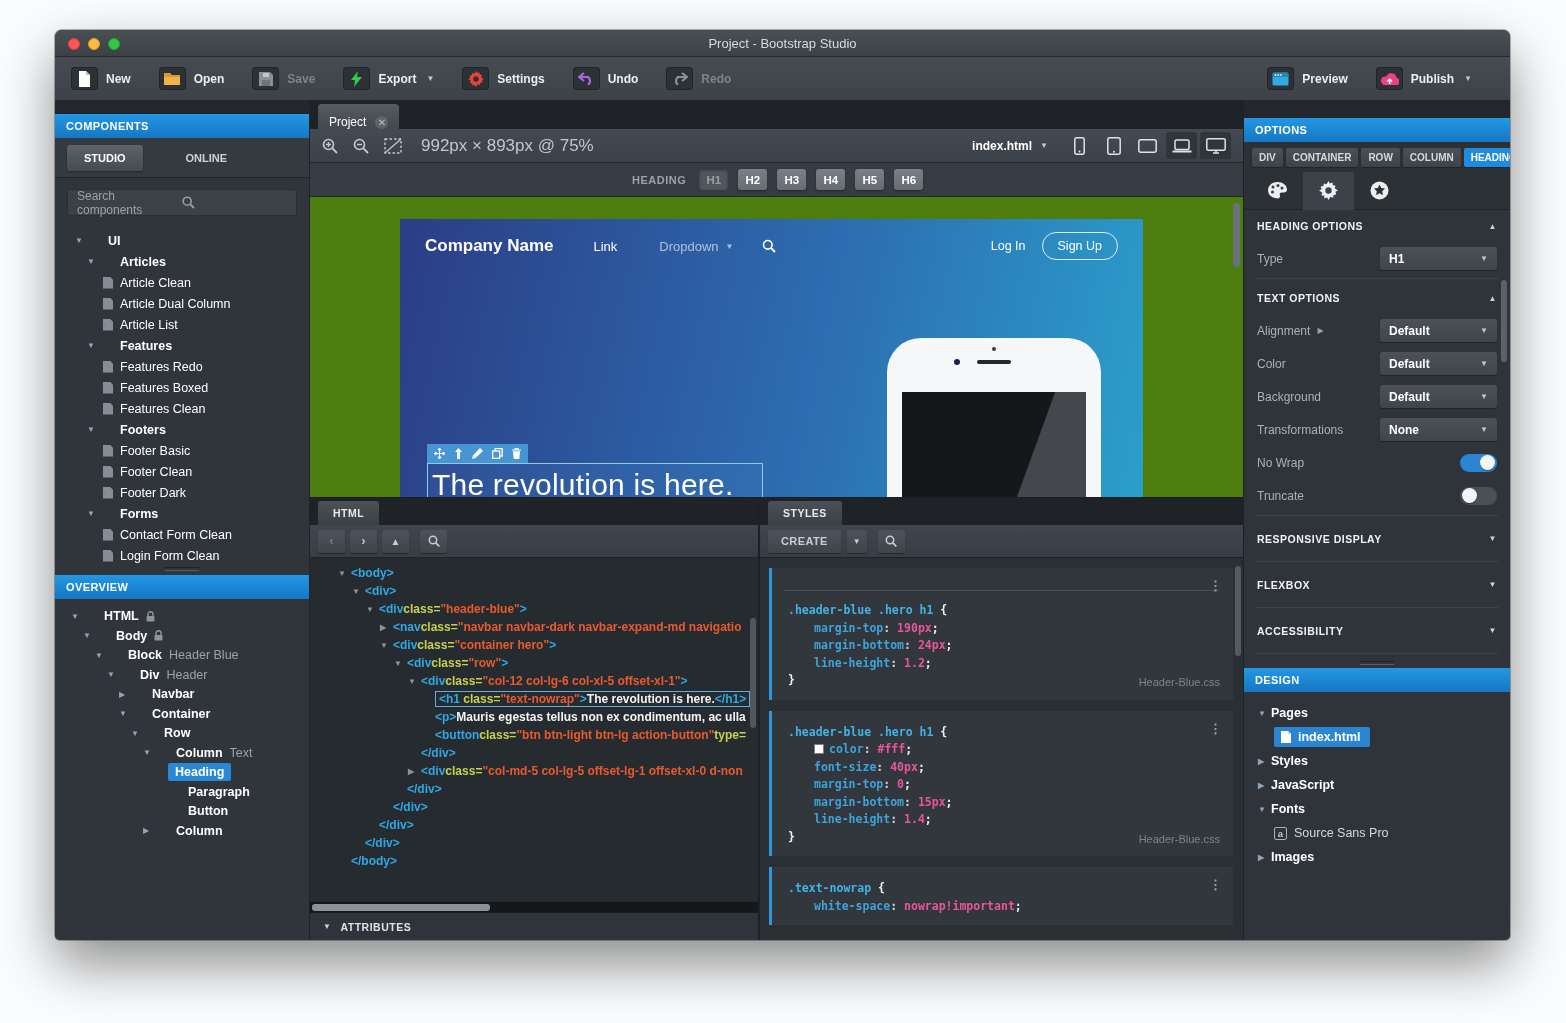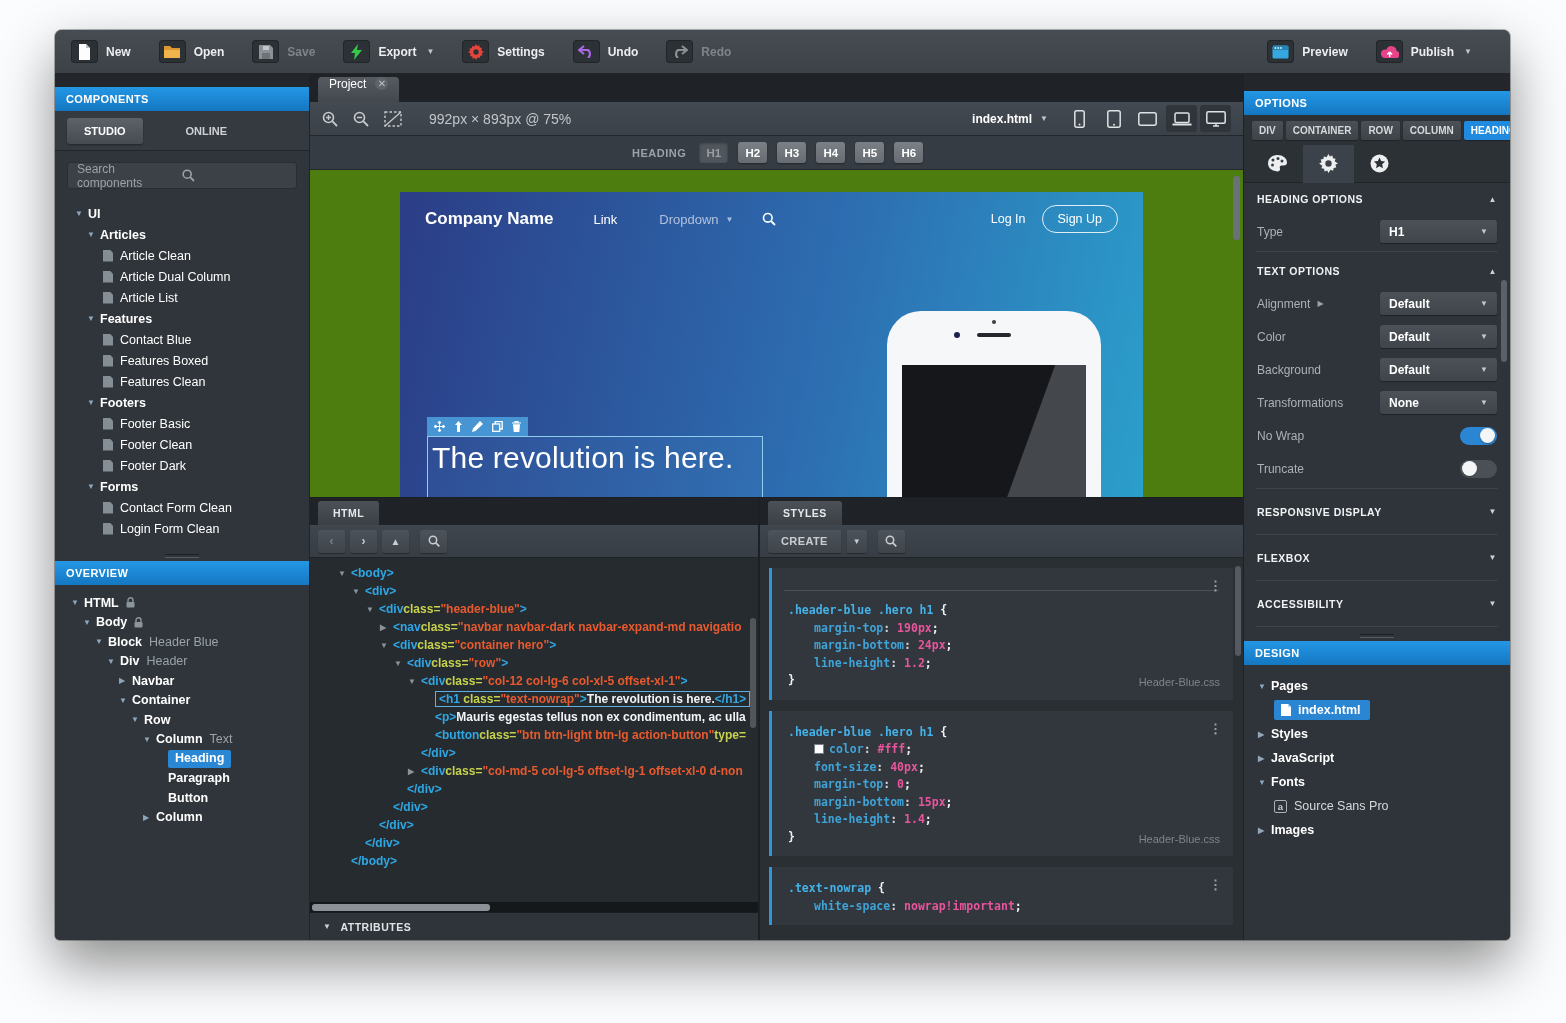--- a/index.html
+++ b/index.html
@@ -33,39 +33,39 @@
   .stab { height:26px; padding:0 17px; display:flex; align-items:center; border-radius:3px; font-size:11px; font-weight:bold; color:#fff;
           background:linear-gradient(#5c6268,#454b51); box-shadow:0 1px 2px rgba(0,0,0,.35); }
   .stab.inactive { background:none; box-shadow:none; color:#ced2d6; }
   .searchwrap { padding:11px 12px 9px 12px; flex:none; }
   .searchbox { height:27px; background:#3b4147; border:1px solid #2a2e33; border-radius:3px; display:flex; align-items:center; padding:0 9px; }
   .searchbox span { color:#9ba1a7; font-size:12px; flex:1; }
   .ctree { flex:1; position:relative; overflow:hidden; padding-top:5px; }
   .trow { height:21px; display:flex; align-items:center; font-size:12.5px; color:#fff; white-space:nowrap; }
   .tri { color:#8fa6ba; font-size:8px; width:13px; flex:none; }
   .tri-sp { width:13px; display:inline-block; flex:none; }
-  .tlabel { font-weight:bold; }
+  .tlabel { font-weight:bold;margin-left:20px; }
   .ficon { width:10px; height:12px; background:#868e95; margin-right:7px; flex:none; clip-path:polygon(0 0,68% 0,100% 28%,100% 100%,0 100%); }
   .vthumb { position:absolute; right:3px; width:6px; border-radius:3px; background:#5b6167; }
   .handle { height:11px; flex:none; display:flex; align-items:center; justify-content:center; }
   .handle i { width:34px; height:4px; border-top:1px solid #1d2125; border-bottom:1px solid #565c62; }
   .otree { flex:1; overflow:hidden; padding-top:8px; }
   .orow { height:19.5px; display:flex; align-items:center; font-size:12.5px; color:#fff; white-space:nowrap; }
   .osuffix { color:#9aa2aa; margin-left:7px; font-weight:normal; }
   .osel { background:#2a87d4; padding:1.5px 7px 2.5px 7px; border-radius:2px; font-weight:bold; }
   .locksvg { margin-left:7px; }
   
   .center { flex:1; display:flex; flex-direction:column; min-width:0; background:#3d434a; }
   .tabstrip { height:28px; flex:none; background:#1f2327; display:flex; align-items:flex-end; padding-left:8px; }
   .doc-tab { height:25px; background:linear-gradient(#555b61,#42484e); border-radius:4px 4px 0 0; color:#fff; font-size:12px;
-             display:flex; align-items:flex-start; gap:9px; padding:0 11px; }
+             display:flex; align-items:flex-end; gap:9px; padding:0 11px; }
   .doc-close { color:#bdc1c5; font-size:10px; background:#5e646a; border-radius:50%; width:13px; height:13px; display:flex; align-items:center; justify-content:center; }
   .canvas-tb { height:34px; flex:none; background:linear-gradient(#444a51,#3b4148); border-bottom:1px solid #23272b; display:flex; align-items:center; padding:0 12px; }
   .cicon { margin-right:15px; display:flex; align-items:center; }
-  .dims { color:#c2c6ca; font-size:14px; margin-left:12px; }
+  .dims { color:#c2c6ca; font-size:17px; margin-left:4px; }
   .pagesel { display:flex; align-items:center; gap:6px; color:#fff; font-size:12px; font-weight:bold; margin-right:16px; }
   .devs { display:flex; gap:3px; }
   .dev { width:31px; height:27px; border-radius:3px; display:flex; align-items:center; justify-content:center; }
   .dev.active { background:#30353b; }
   .context-bar { height:34px; flex:none; background:#363c43; border-bottom:1px solid #23272c; display:flex; align-items:center; }
   .ctx-label { margin-left:322px; color:#9ca2a8; font-size:11px; font-weight:bold; letter-spacing:.5px; }
   .hbtns { display:flex; gap:10px; margin-left:13px; }
   .hbtn { width:29px; height:21px; border-radius:3px; background:linear-gradient(#7a8086,#666c72); color:#fff; font-size:11.5px; font-weight:bold;
           display:flex; align-items:center; justify-content:center; box-shadow:0 1px 2px rgba(0,0,0,.35); }
   .hbtn.active { background:#50565c; color:#989ea4; box-shadow:inset 0 1px 3px rgba(0,0,0,.4); }
@@ -155,20 +155,28 @@
   .fonticon { width:13px; height:13px; border:1px solid #aab0b6; border-radius:2px; color:#c6cacd; font-size:9.5px; font-weight:bold;
               display:flex; align-items:center; justify-content:center; margin-right:7px; }
   .drow-leaf { font-weight:bold; }
   svg { display:block; }
 </style>
 </head>
 <body>
 
 <div class="window">
 
+  <div class="titlebar">
+    <div class="lights">
+      <span class="light l-red"></span>
+      <span class="light l-yel"></span>
+      <span class="light l-grn"></span>
+    </div>
+    <span class="wtitle">Project - Bootstrap Studio</span>
+  </div>
 
   <div class="apptoolbar">
     <div class="tbtn">
       <span class="ibox">
           <span>
             <svg width="13" height="16">
               <path d="M1 0 h7 l4 4 v12 H1 z" fill="#fdfdfd"></path>
               <path d="M8 0 l4 4 H8 z" fill="#b8bcc0"></path>
             </svg>
           </span>
@@ -313,21 +321,21 @@
           <div class="trow" style="padding-left:48px">
             <span class="ficon"></span>
             <span>Article List</span>
           </div>
           <div class="trow" style="padding-left:32px">
             <span class="tri ">▼</span>
             <span class="tlabel">Features</span>
           </div>
           <div class="trow" style="padding-left:48px">
             <span class="ficon"></span>
-            <span>Contact Blue</span>
+            <span>Features Redo</span>
           </div>
           <div class="trow" style="padding-left:48px">
             <span class="ficon"></span>
             <span>Features Boxed</span>
           </div>
           <div class="trow" style="padding-left:48px">
             <span class="ficon"></span>
             <span>Features Clean</span>
           </div>
           <div class="trow" style="padding-left:32px">

